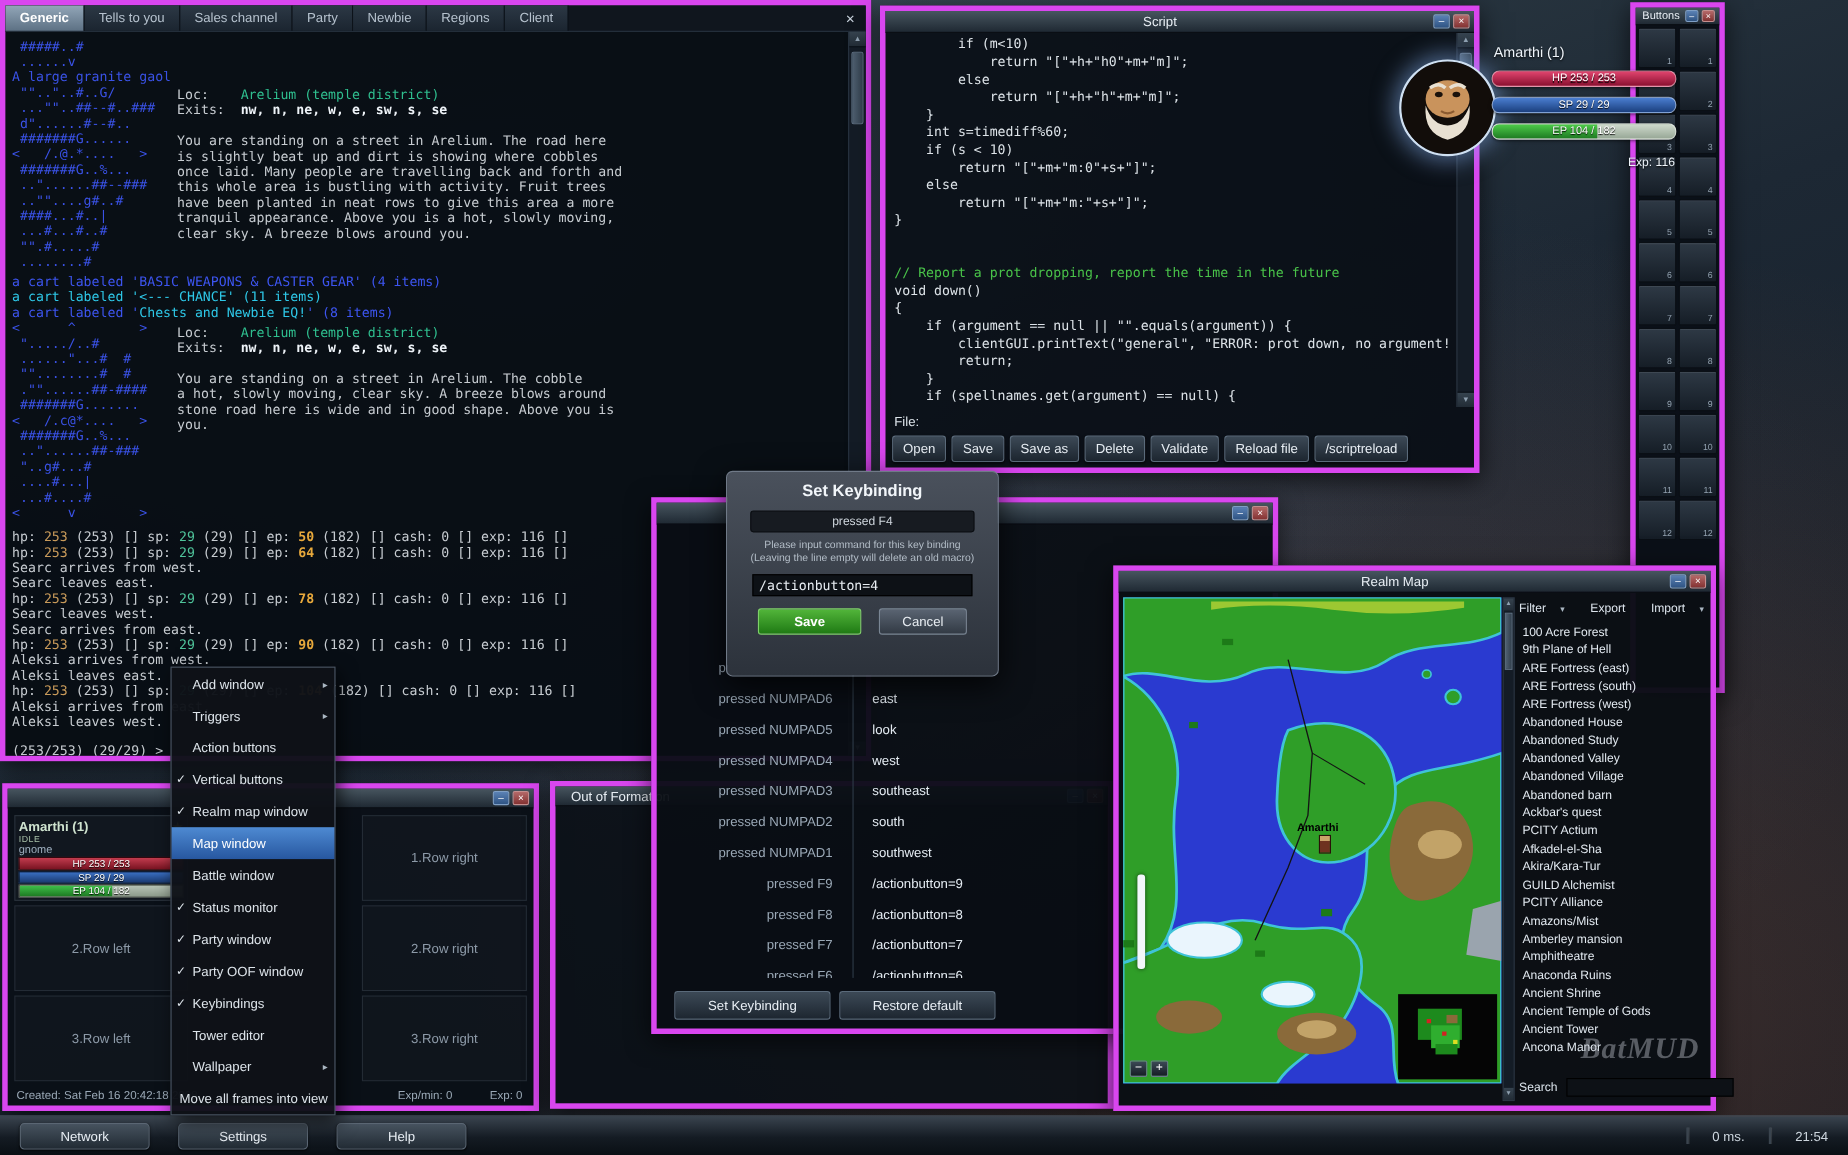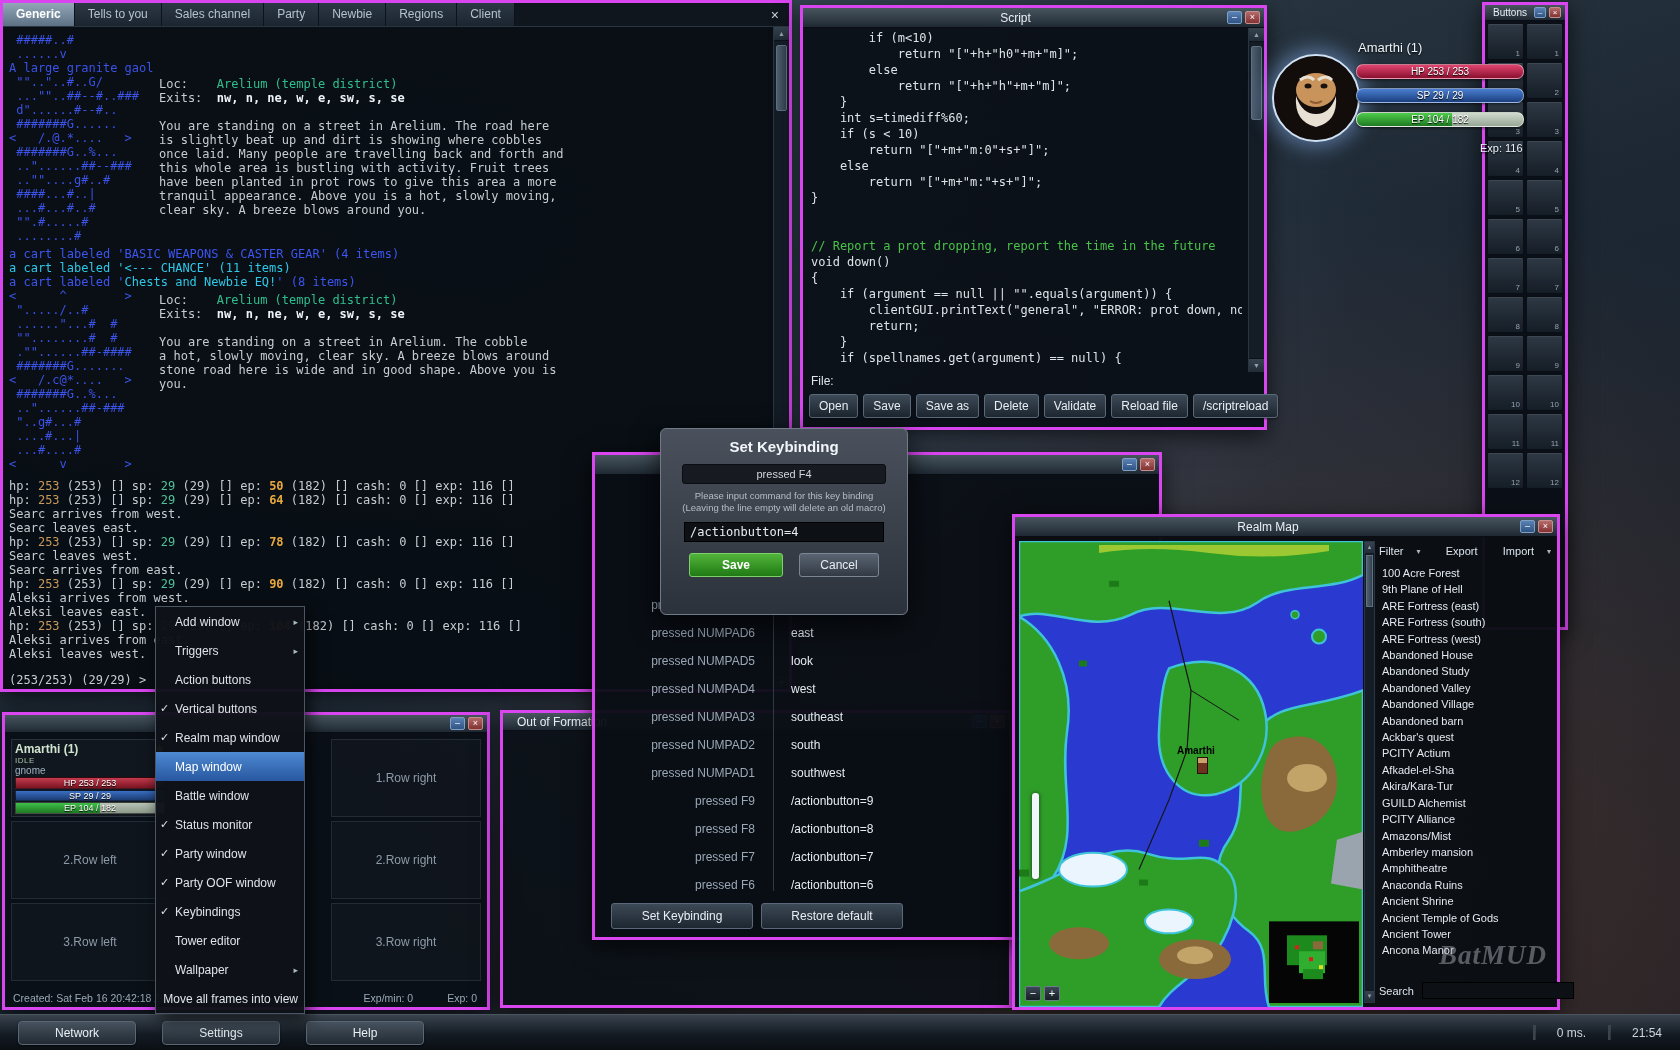--- a/index.html
+++ b/index.html
@@ -7,21 +7,21 @@
   body {
     font-family:"Liberation Sans",sans-serif;
     color:#dde4ea;
     background:
       radial-gradient(ellipse at 28% 22%, rgba(130,160,190,.28), transparent 52%),
       radial-gradient(ellipse at 78% 88%, rgba(170,95,60,.30), transparent 55%),
       radial-gradient(ellipse at 55% 55%, rgba(60,80,110,.25), transparent 60%),
       linear-gradient(160deg,#37474f,#1d2834 45%,#0f1722);
     position:relative;
   }
-  .window { position:absolute; background:rgba(10,15,22,.94); border:3px solid #d946ef; box-shadow:0 6px 22px rgba(0,0,0,.65); }
+  .window { position:absolute; background:rgba(10,15,22,.94); border:5px solid #d946ef; box-shadow:0 6px 22px rgba(0,0,0,.65); }
   .titlebar { height:20px; display:flex; align-items:center; padding:0 4px;
     background:linear-gradient(#47555f,#1f2933); border-bottom:1px solid #0a0e14; font-size:12px; }
   .tb-title { flex:1; text-align:center; color:#e8eef4; }
   .tb-title.left { text-align:left; padding-left:10px; }
   .wbtn { width:15px; height:13px; margin-left:3px; font-size:9px; line-height:11px; text-align:center;
     color:#fff; border-radius:2px; border:1px solid #7f9fc5; background:linear-gradient(#5b82b5,#2f5484); cursor:default; }
   .wbtn.close { border-color:#c58f8f; background:linear-gradient(#b56a6a,#843232); }
 
   
   #main-window { left:0; top:0; width:792px; height:692px; z-index:1; }
@@ -51,21 +51,21 @@
   .s-sp { color:#4fc39a; }
   .s-ep { color:#e8a93c; font-weight:bold; }
   .vscroll { position:absolute; top:24px; right:0; bottom:0; width:16px; background:#141c26; border-left:1px solid #2a3542; }
   .vscroll .arr { height:14px; font-size:7px; text-align:center; color:#8fa0b0; line-height:14px;
     background:linear-gradient(#36434f,#222c36); border-bottom:1px solid #0c1219; }
   .vscroll .arr.bottom { position:absolute; bottom:0; left:0; right:0; border-top:1px solid #0c1219; border-bottom:none; }
   .vscroll .thumb { position:absolute; left:2px; right:2px; background:linear-gradient(90deg,#4e5f70,#33414e);
     border:1px solid #5f7082; border-radius:2px; }
 
   
-  #script-window { left:800px; top:5px; width:467px; height:425px; z-index:1; }
+  #script-window { left:800px; top:5px; width:545px; height:425px; z-index:1; }
   #code { position:absolute; top:22px; left:8px; right:22px; height:340px;
     font-family:"DejaVu Sans Mono",monospace; font-size:12px; line-height:16px; color:#dde3e8; overflow:hidden; }
   .cline { white-space:pre; min-height:16px; }
   .cline.cm { color:#49c249; }
   #script-scroll { top:20px; bottom:55px; }
   #file-label { position:absolute; left:8px; top:366px; font-size:12px; color:#dde4ea; }
   #script-btns { position:absolute; left:6px; right:6px; top:386px; display:flex; gap:5px; }
   .sbtn { padding:4px 9px; background:linear-gradient(#3c4956,#1d2630); border:1px solid #5a6a7a;
     color:#e8eef4; font-size:12px; border-radius:3px; white-space:nowrap; box-shadow:0 1px 2px rgba(0,0,0,.5); }
 
@@ -143,21 +143,21 @@
   .dlg-input { display:block; margin:8px auto 0; width:200px; height:20px; background:#0d1116; border:1px solid #000;
     color:#e8edf2; font-family:"DejaVu Sans Mono",monospace; font-size:12px; padding:0 5px; }
   .dlg-btns { display:flex; justify-content:center; gap:16px; margin-top:11px; }
   .dlg-save { width:94px; height:24px; line-height:22px; text-align:center; background:linear-gradient(#52b53a,#1f7a14);
     border:1px solid #7fd06a; border-radius:3px; color:#fff; font-weight:bold; font-size:12px; }
   .dlg-cancel { width:80px; height:24px; line-height:22px; text-align:center; background:linear-gradient(#5a6472,#323a44);
     border:1px solid #7a8694; border-radius:3px; color:#e8edf2; font-size:12px; }
 
   
   #realm-window { left:1012px; top:514px; width:548px; height:496px; z-index:5; background:rgba(10,14,20,.97); }
-  #map-area { position:absolute; left:4px; top:24px; width:344px; bottom:0; background:#2a3ad0; overflow:hidden; }
+  #map-area { position:absolute; left:4px; top:24px; width:344px; bottom:20px; background:#2a3ad0; overflow:hidden; }
   #map-area svg { width:100%; height:100%; display:block; }
   #map-marker-label { position:absolute; left:158px; top:204px; font-size:10px; font-weight:bold; color:#000; }
   #map-marker-figure { position:absolute; left:178px; top:216px; width:11px; height:17px;
     background:linear-gradient(#caa36a 30%, #6e3320 30%); border:1px solid #2a1108; }
   #map-slider { position:absolute; left:13px; top:252px; width:7px; height:86px; background:#f2f6fa; border-radius:3px;
     box-shadow:0 0 4px rgba(0,0,0,.6); }
   .zoombtn { position:absolute; width:16px; height:15px; bottom:6px; text-align:center; line-height:13px; font-size:11px;
     color:#fff; background:linear-gradient(#3c4956,#161d25); border:1px solid #6a7a8a; border-radius:2px; }
   #zoom-out { left:6px; } #zoom-in { left:25px; }
   #rm-scroll { position:absolute; left:349px; width:11px; top:24px; bottom:4px; background:#141c26; border:1px solid #2a3542; }
@@ -228,21 +228,21 @@
  "".#.....#
  ........#</pre>
       <div class="troom" id="room1">
           <div class="tline"><span>Loc:    </span><span class="s-g">Arelium (temple district)</span></div>
           <div class="tline"><span>Exits:  </span><span class="s-w">nw, n, ne, w, e, sw, s, se</span></div>
           <div class="tline">&nbsp;</div>
           <div class="tline"><span>You are standing on a street in Arelium. The road here</span></div>
           <div class="tline"><span>is slightly beat up and dirt is showing where cobbles</span></div>
           <div class="tline"><span>once laid. Many people are travelling back and forth and</span></div>
           <div class="tline"><span>this whole area is bustling with activity. Fruit trees</span></div>
-          <div class="tline"><span>have been planted in prot rows to give this area a more</span></div>
+          <div class="tline"><span>have been planted in neat rows to give this area a more</span></div>
           <div class="tline"><span>tranquil appearance. Above you is a hot, slowly moving,</span></div>
           <div class="tline"><span>clear sky. A breeze blows around you.</span></div>
         </div>
     </div>
     <div id="carts">
         <div class="tline"><span class="s-b">a cart labeled 'BASIC WEAPONS &amp; CASTER GEAR' (4 items)</span></div>
         <div class="tline"><span class="s-c">a cart labeled '&lt;--- CHANCE' (11 items)</span></div>
         <div class="tline"><span class="s-b">a cart labeled '</span><span class="s-c">Chests and Newbie EQ!</span><span class="s-b">' (8 items)</span></div>
       </div>
     <div class="t-flex">

